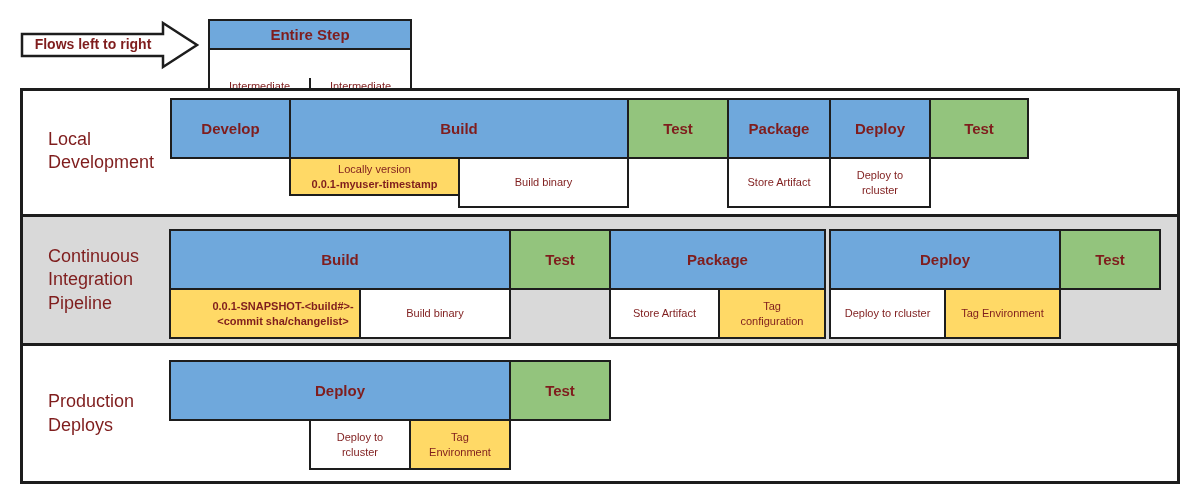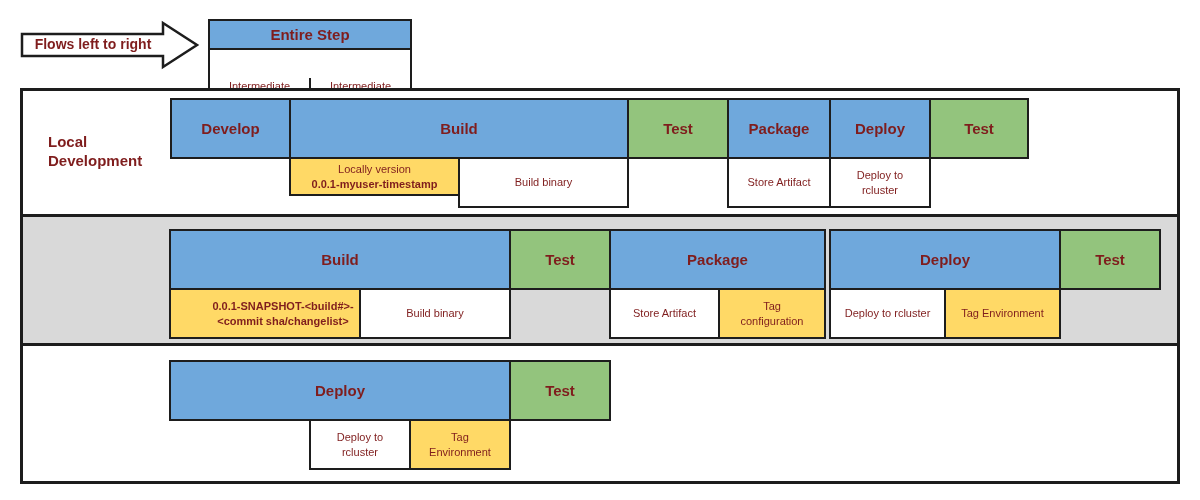--- a/index.html
+++ b/index.html
@@ -52,21 +52,21 @@
   .band { background: #ffffff; }
   .band.b1 { height: 123px; }
   .band.b2 {
     height: 132px; background: var(--gray); box-sizing: border-box;
     border-top: 3px solid var(--border); border-bottom: 3px solid var(--border);
   }
   .band.b3 { flex: 1; }
   .lanelabel {
     position: absolute; left: 48px; width: 130px;
     display: flex; flex-direction: column; justify-content: center;
-    font-size: 15px; font-weight: bold; line-height: 1.28; white-space: pre-line;
+    font-size: 18px; font-weight: normal; line-height: 1.28; white-space: pre-line;
   }
   .lanelabel.l1 { top: 88px;  height: 126px; }
   .lanelabel.l2 { top: 214px; height: 132px; }
   .lanelabel.l3 { top: 346px; height: 135px; }
   
   .step {
     position: absolute; box-sizing: border-box;
     border: 2px solid var(--border);
     display: flex; align-items: center; justify-content: center;
     font-size: 15px; font-weight: bold;
@@ -106,20 +106,25 @@
   </div>
 
   <div class="table">
     <div class="band b1"></div>
     <div class="band b2"></div>
     <div class="band b3"></div>
   </div>
 
   <div class="lanelabel l1">Local
 Development</div>
+  <div class="lanelabel l2">Continuous
+Integration
+Pipeline</div>
+  <div class="lanelabel l3">Production
+Deploys</div>
 
   <div class="step blue" style="left:170px;top:98px;width:121px;height:61px;">Develop</div>
   <div class="step blue" style="left:289px;top:98px;width:340px;height:61px;">Build</div>
   <div class="step green" style="left:627px;top:98px;width:102px;height:61px;">Test</div>
   <div class="step blue" style="left:727px;top:98px;width:104px;height:61px;">Package</div>
   <div class="step blue" style="left:829px;top:98px;width:102px;height:61px;">Deploy</div>
   <div class="step green" style="left:929px;top:98px;width:100px;height:61px;">Test</div>
 
   <div class="sub yellow" style="left:289px;top:157px;width:171px;height:39px;">
     <div class="t">Locally version</div>

